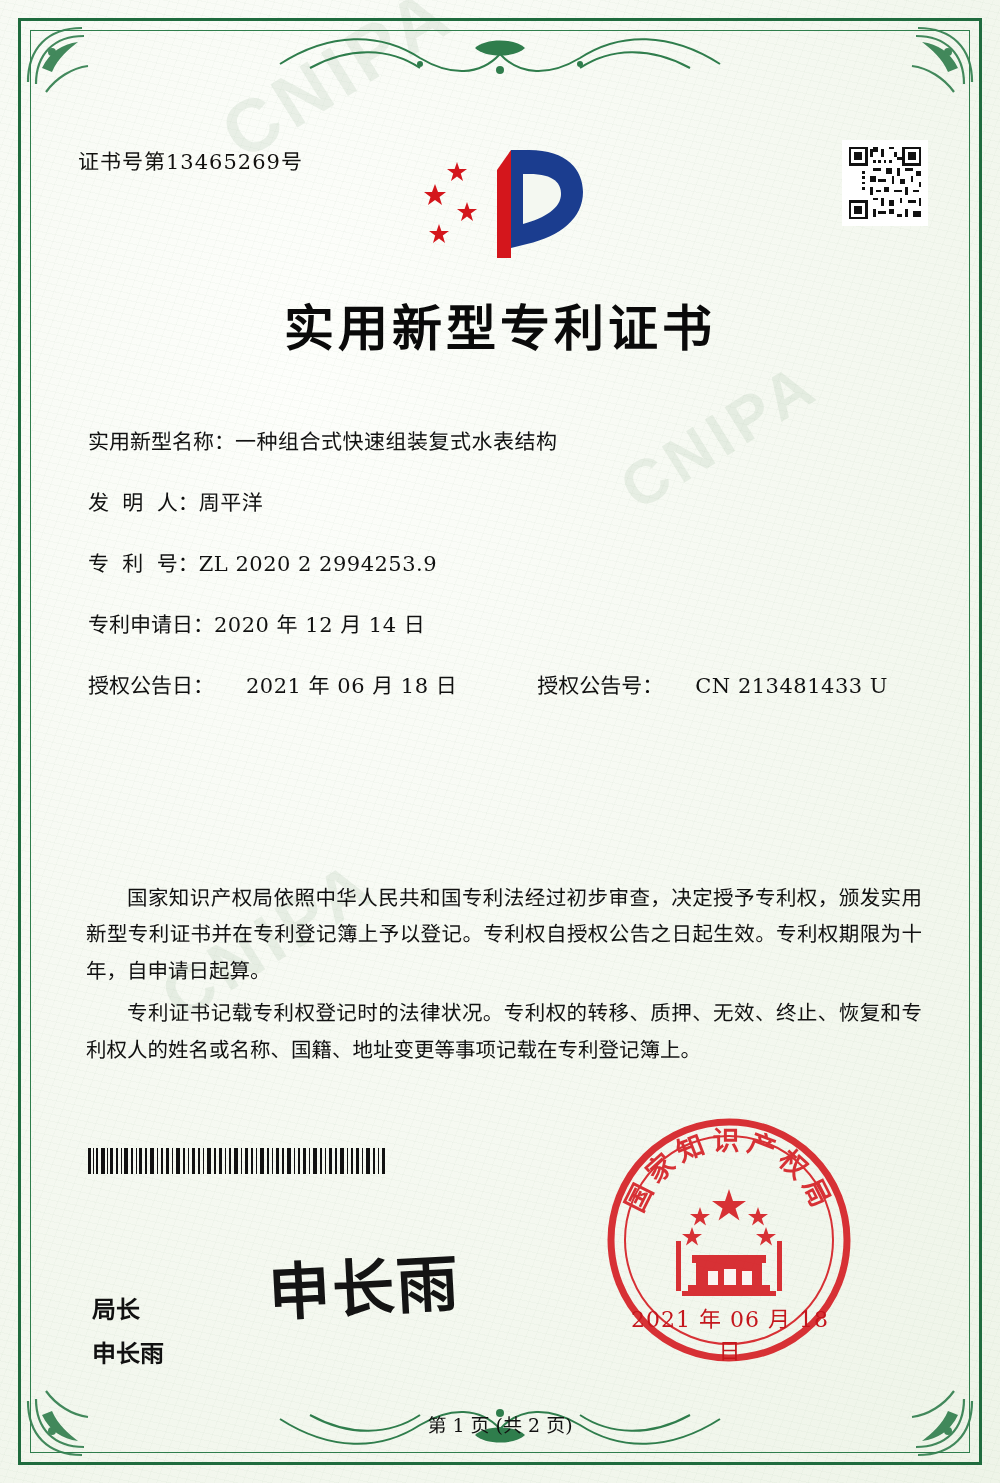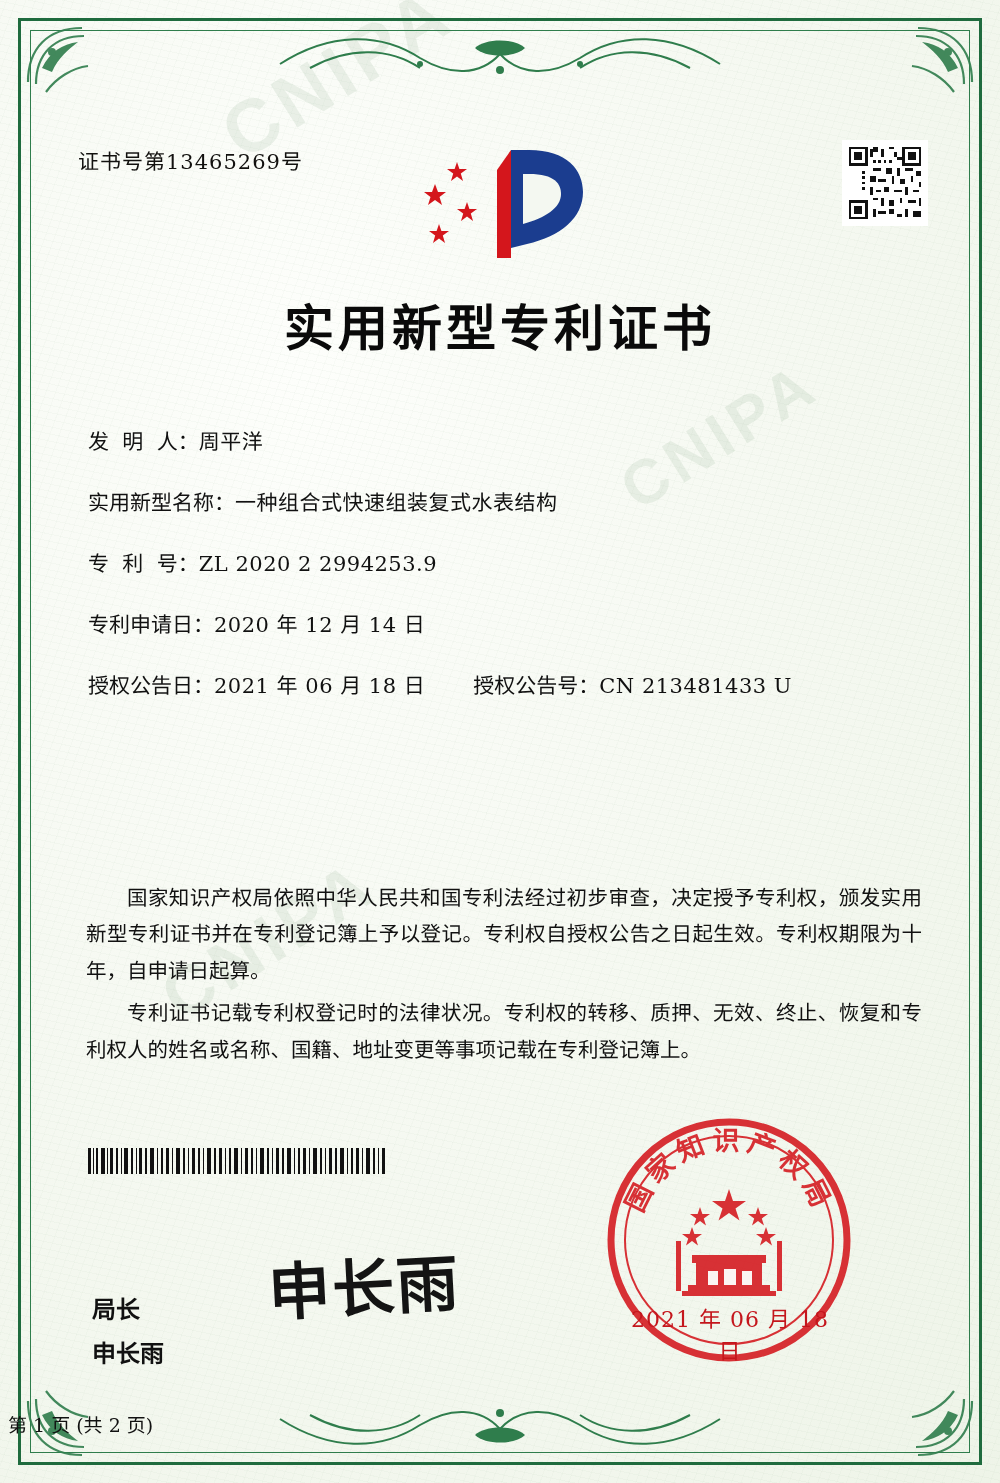--- a/index.html
+++ b/index.html
@@ -171,21 +171,21 @@
     color: #111;
     font-family: "DejaVu Serif", serif;
   }
   .field-label {
     white-space: pre;
     letter-spacing: 0px;
   }
   .field-value {
     letter-spacing: .5px;
   }
-  .field-row.two-col { justify-content: flex-start; }
+  .field-row.two-col { justify-content: flex-start; gap: 32px; }
   .second-label {
     margin-left: 48px;
     white-space: pre;
   }
 
   #paragraphs {
     position: absolute;
     left: 86px;
     right: 78px;
     top: 880px;
@@ -247,24 +247,24 @@
     width: 220px;
     text-align: center;
     font-size: 22px;
     color: #c4161c;
     font-family: "DejaVu Serif", serif;
     letter-spacing: 1px;
   }
 
   #page-footer {
     position: absolute;
-    left: 8px;
+    left: 0;
     right: 0;
     bottom: 46px;
-    text-align: left;
+    text-align: center;
     font-size: 19px;
     color: #111;
     font-family: "DejaVu Serif", serif;
   }
 </style>
 </head>
 <body>
 
 <div id="certificate">
 
@@ -415,27 +415,27 @@
         <rect x="9" y="2" width="1" height="3"></rect>
           <rect x="19" y="5" width="2" height="1"></rect>
       </g>
     </svg>
 
     <div id="doc-title">实用新型专利证书</div>
 
     <div id="fields">
 
       <div class="field-row">
+        <span class="field-label">实用新型名称：</span>
+        <span class="field-value">一种组合式快速组装复式水表结构</span>
+      </div>
+
+      <div class="field-row">
         <span class="field-label">发  明  人：</span>
         <span class="field-value">周平洋</span>
-      </div>
-
-      <div class="field-row">
-        <span class="field-label">实用新型名称：</span>
-        <span class="field-value">一种组合式快速组装复式水表结构</span>
       </div>
 
       <div class="field-row">
         <span class="field-label">专  利  号：</span>
         <span class="field-value">ZL 2020 2 2994253.9</span>
       </div>
 
       <div class="field-row">
         <span class="field-label">专利申请日：</span>
         <span class="field-value">2020 年 12 月 14 日</span>

